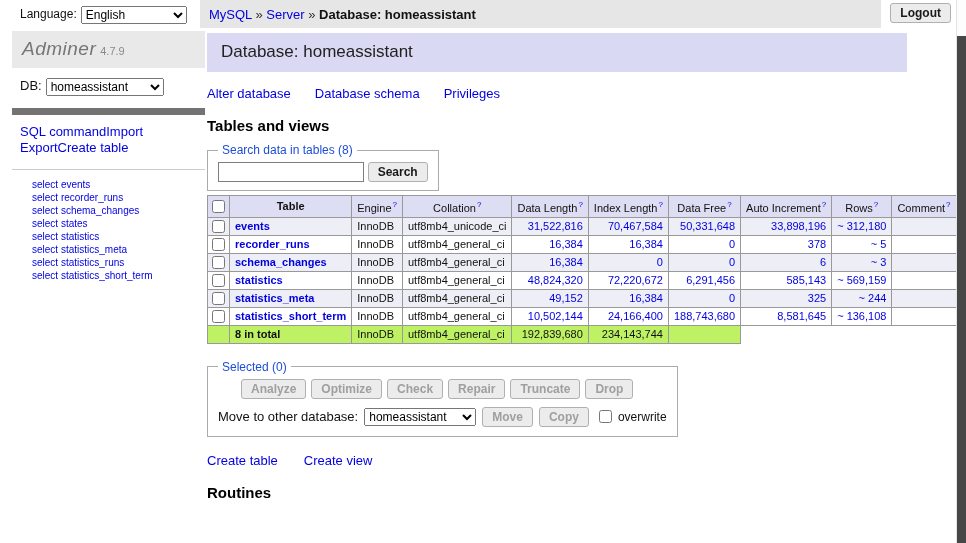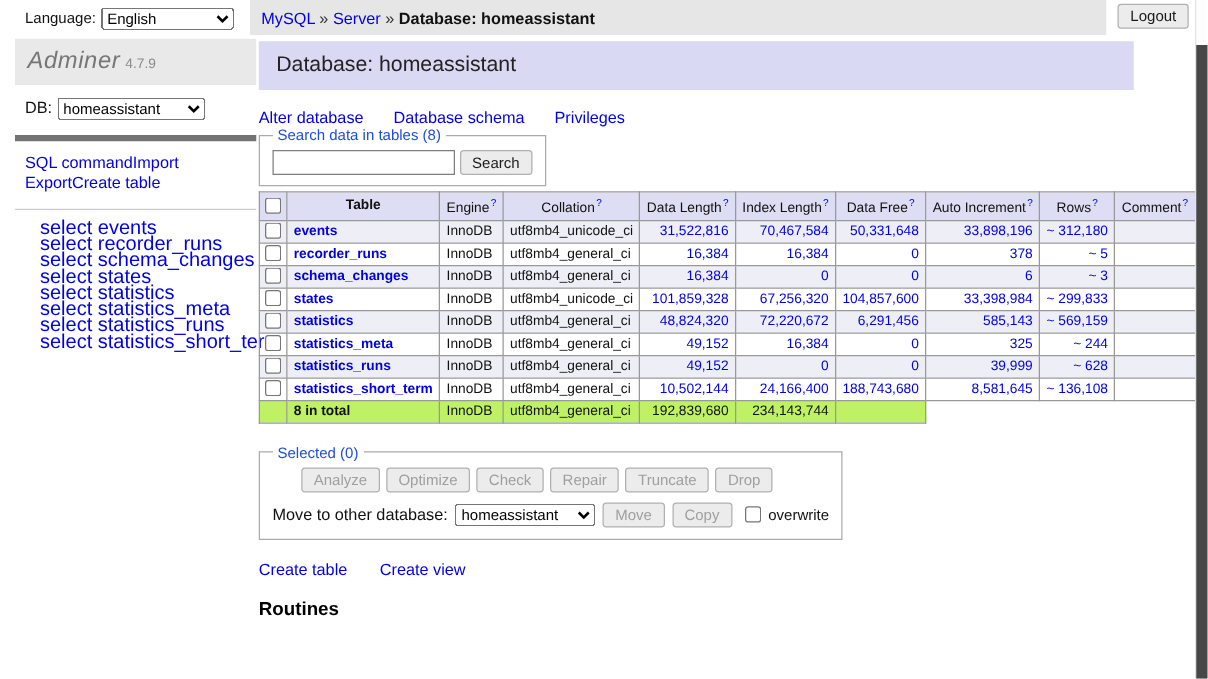--- a/index.html
+++ b/index.html
@@ -12,26 +12,26 @@
   a.lnk { color: var(--link, #0000e0); text-decoration: none; cursor: pointer; }
   a.lnk.b { font-weight: bold; }
 
   
   .sidebar { position: absolute; left: 12px; top: 0; width: 193px; }
   .lang-row { padding: 6px 8px 7px 8px; font-size: 12px; white-space: nowrap; }
   .lang-row select { font-size: 12px; width: 106px; margin-left: 4px; vertical-align: middle; }
   .logo-block { background: #e9e9e9; padding: 7px 10px 8px 10px; }
   .logo { font-style: italic; font-size: 19px; color: #767676; letter-spacing: .5px; }
   .version { font-size: 11px; color: #8a8a8a; margin-left: 4px; }
-  .db-row { padding: 10px 8px 12px 8px; border-bottom: 5px solid #737373; }
+  .db-row { padding: 10px 8px 12px 8px; border-bottom: 7px solid #737373; }
   .db-row select { width: 118px; font-size: 12px; margin-left: 4px; vertical-align: middle; }
   .menu-links { padding: 9px 8px 12px 8px; border-bottom: 1px solid #ccc; }
   .menu-line { line-height: 1.25; }
   .menu-line a { }
-  .tbl-links { list-style: none; margin: 8px 0 0 0; padding: 0 20px; font-size: 16px; line-height: 13px; }
+  .tbl-links { list-style: none; margin: 8px 0 0 0; padding: 0 20px; font-size: 10px; line-height: 13px; }
   .tbl-links li { margin: 0 0 0 0; white-space: nowrap; }
 
   
   .main { position: absolute; left: 193px; top: 0; right: 10px; }
   .topbar { display: flex; align-items: flex-start; }
   .breadcrumb { flex: 1; background: var(--bar-bg, #e6e6e6); padding: 7px 9px 6px 9px; margin-left: 7px; margin-right: 9px; font-size: 13px; white-space: nowrap; }
   .breadcrumb .sep { color: #333; }
   .bc-cur { font-weight: bold; color: #111; }
   .logout-wrap { flex: none; padding-top: 3px; margin-right: 5px; }
 
@@ -39,21 +39,21 @@
   h2.db-title { margin: 0; background: var(--title-bg, #d9d9f4); font-weight: normal; font-size: 17px; color: #222; padding: 9px 14px 10px 14px; }
   .db-links { margin-top: 14px; }
   .db-links a { margin-right: 24px; }
   h3 { font-size: 15px; font-weight: bold; color: #000; margin: 16px 0 9px 0; }
 
   fieldset { border: 1px solid #ababab; padding: 5px 10px 8px 10px; margin: 0; width: fit-content; }
   legend { font-size: 12px; padding: 0 4px; color: #1d4ed8; }
   .search-input { width: 146px; font-size: 12px; padding: 2px 3px; border: 1px solid #7e7e7e; }
   .btn {
     font-size: 12px; padding: 2px 9px; background: #ececec; border: 1px solid #b0b0b0;
-    border-radius: 3px; color: #1a1a1a; font-family: inherit; cursor: pointer;
+    border-radius: 3px; color: #1a1a1a; font-family: inherit; cursor: pointer; font-weight: bold;
   }
   .btn:disabled { color: #9f9f9f; cursor: default; }
 
   table.data { border-collapse: collapse; margin-top: 4px; font-size: 11px; }
   .data th, .data td { border: 1px solid #999; padding: 1px 5px; line-height: 15px; white-space: nowrap; }
   .data thead th, .data thead td { background: var(--thead-bg, #ddddf3); text-align: center; font-weight: normal; }
   .data thead th.h-table { font-weight: bold; }
   .data tbody tr:nth-child(odd) { background: var(--row-alt-bg, #eeeef6); }
   .c-check { width: 20px; text-align: center; padding: 0 3px !important; }
   .c-check input { margin: 1px; vertical-align: middle; }
@@ -110,20 +110,21 @@
 <div class="main">
   <div class="topbar">
     <div class="breadcrumb"><a href="#" class="lnk">MySQL</a><span class="sep"> » </span><a href="#" class="lnk">Server</a><span class="sep"> » </span><span class="bc-cur">Database: homeassistant</span></div>
     <div class="logout-wrap">
       <button class="btn">Logout</button>
     </div>
   </div>
   <div class="content">
     <h2 class="db-title">Database: homeassistant</h2>
     <div class="db-links"><a href="#" class="lnk">Alter database</a><a href="#" class="lnk">Database schema</a><a href="#" class="lnk">Privileges</a></div>
+    <h3>Tables and views</h3>
     <fieldset class="search-fs">
       <legend>Search data in tables (8)</legend>
       <input class="search-input" value="" style="">
       <button class="btn">Search</button>
     </fieldset>
     <table class="data">
       <thead>
           <tr>
             <td class="c-check"><input type="checkbox" style=""></td>
             <th class="h-table"><span>Table</span></th>
@@ -169,64 +170,40 @@
             <td class="c-txt">utf8mb4_general_ci</td>
             <td class="c-num"><a href="#" class="lnk">16,384</a></td>
             <td class="c-num"><a href="#" class="lnk">0</a></td>
             <td class="c-num"><a href="#" class="lnk">0</a></td>
             <td class="c-num"><a href="#" class="lnk">6</a></td>
             <td class="c-num"><a href="#" class="lnk">~ 3</a></td>
             <td class="c-txt min-comment"></td>
           </tr>
           <tr>
             <td class="c-check"><input type="checkbox" style=""></td>
-            <th class="c-name"><a href="#" class="lnk b">states</a></th>
-            <td class="c-txt">InnoDB</td>
-            <td class="c-txt">utf8mb4_unicode_ci</td>
-            <td class="c-num"><a href="#" class="lnk">101,859,328</a></td>
-            <td class="c-num"><a href="#" class="lnk">67,256,320</a></td>
-            <td class="c-num"><a href="#" class="lnk">104,857,600</a></td>
-            <td class="c-num"><a href="#" class="lnk">33,398,984</a></td>
-            <td class="c-num"><a href="#" class="lnk">~ 299,833</a></td>
-            <td class="c-txt min-comment"></td>
-          </tr>
-          <tr>
-            <td class="c-check"><input type="checkbox" style=""></td>
             <th class="c-name"><a href="#" class="lnk b">statistics</a></th>
             <td class="c-txt">InnoDB</td>
             <td class="c-txt">utf8mb4_general_ci</td>
             <td class="c-num"><a href="#" class="lnk">48,824,320</a></td>
             <td class="c-num"><a href="#" class="lnk">72,220,672</a></td>
             <td class="c-num"><a href="#" class="lnk">6,291,456</a></td>
             <td class="c-num"><a href="#" class="lnk">585,143</a></td>
             <td class="c-num"><a href="#" class="lnk">~ 569,159</a></td>
             <td class="c-txt min-comment"></td>
           </tr>
           <tr>
             <td class="c-check"><input type="checkbox" style=""></td>
             <th class="c-name"><a href="#" class="lnk b">statistics_meta</a></th>
             <td class="c-txt">InnoDB</td>
             <td class="c-txt">utf8mb4_general_ci</td>
             <td class="c-num"><a href="#" class="lnk">49,152</a></td>
             <td class="c-num"><a href="#" class="lnk">16,384</a></td>
             <td class="c-num"><a href="#" class="lnk">0</a></td>
             <td class="c-num"><a href="#" class="lnk">325</a></td>
             <td class="c-num"><a href="#" class="lnk">~ 244</a></td>
-            <td class="c-txt min-comment"></td>
-          </tr>
-          <tr>
-            <td class="c-check"><input type="checkbox" style=""></td>
-            <th class="c-name"><a href="#" class="lnk b">statistics_runs</a></th>
-            <td class="c-txt">InnoDB</td>
-            <td class="c-txt">utf8mb4_general_ci</td>
-            <td class="c-num"><a href="#" class="lnk">49,152</a></td>
-            <td class="c-num"><a href="#" class="lnk">0</a></td>
-            <td class="c-num"><a href="#" class="lnk">0</a></td>
-            <td class="c-num"><a href="#" class="lnk">39,999</a></td>
-            <td class="c-num"><a href="#" class="lnk">~ 628</a></td>
             <td class="c-txt min-comment"></td>
           </tr>
           <tr>
             <td class="c-check"><input type="checkbox" style=""></td>
             <th class="c-name"><a href="#" class="lnk b">statistics_short_term</a></th>
             <td class="c-txt">InnoDB</td>
             <td class="c-txt">utf8mb4_general_ci</td>
             <td class="c-num"><a href="#" class="lnk">10,502,144</a></td>
             <td class="c-num"><a href="#" class="lnk">24,166,400</a></td>
             <td class="c-num"><a href="#" class="lnk">188,743,680</a></td>

